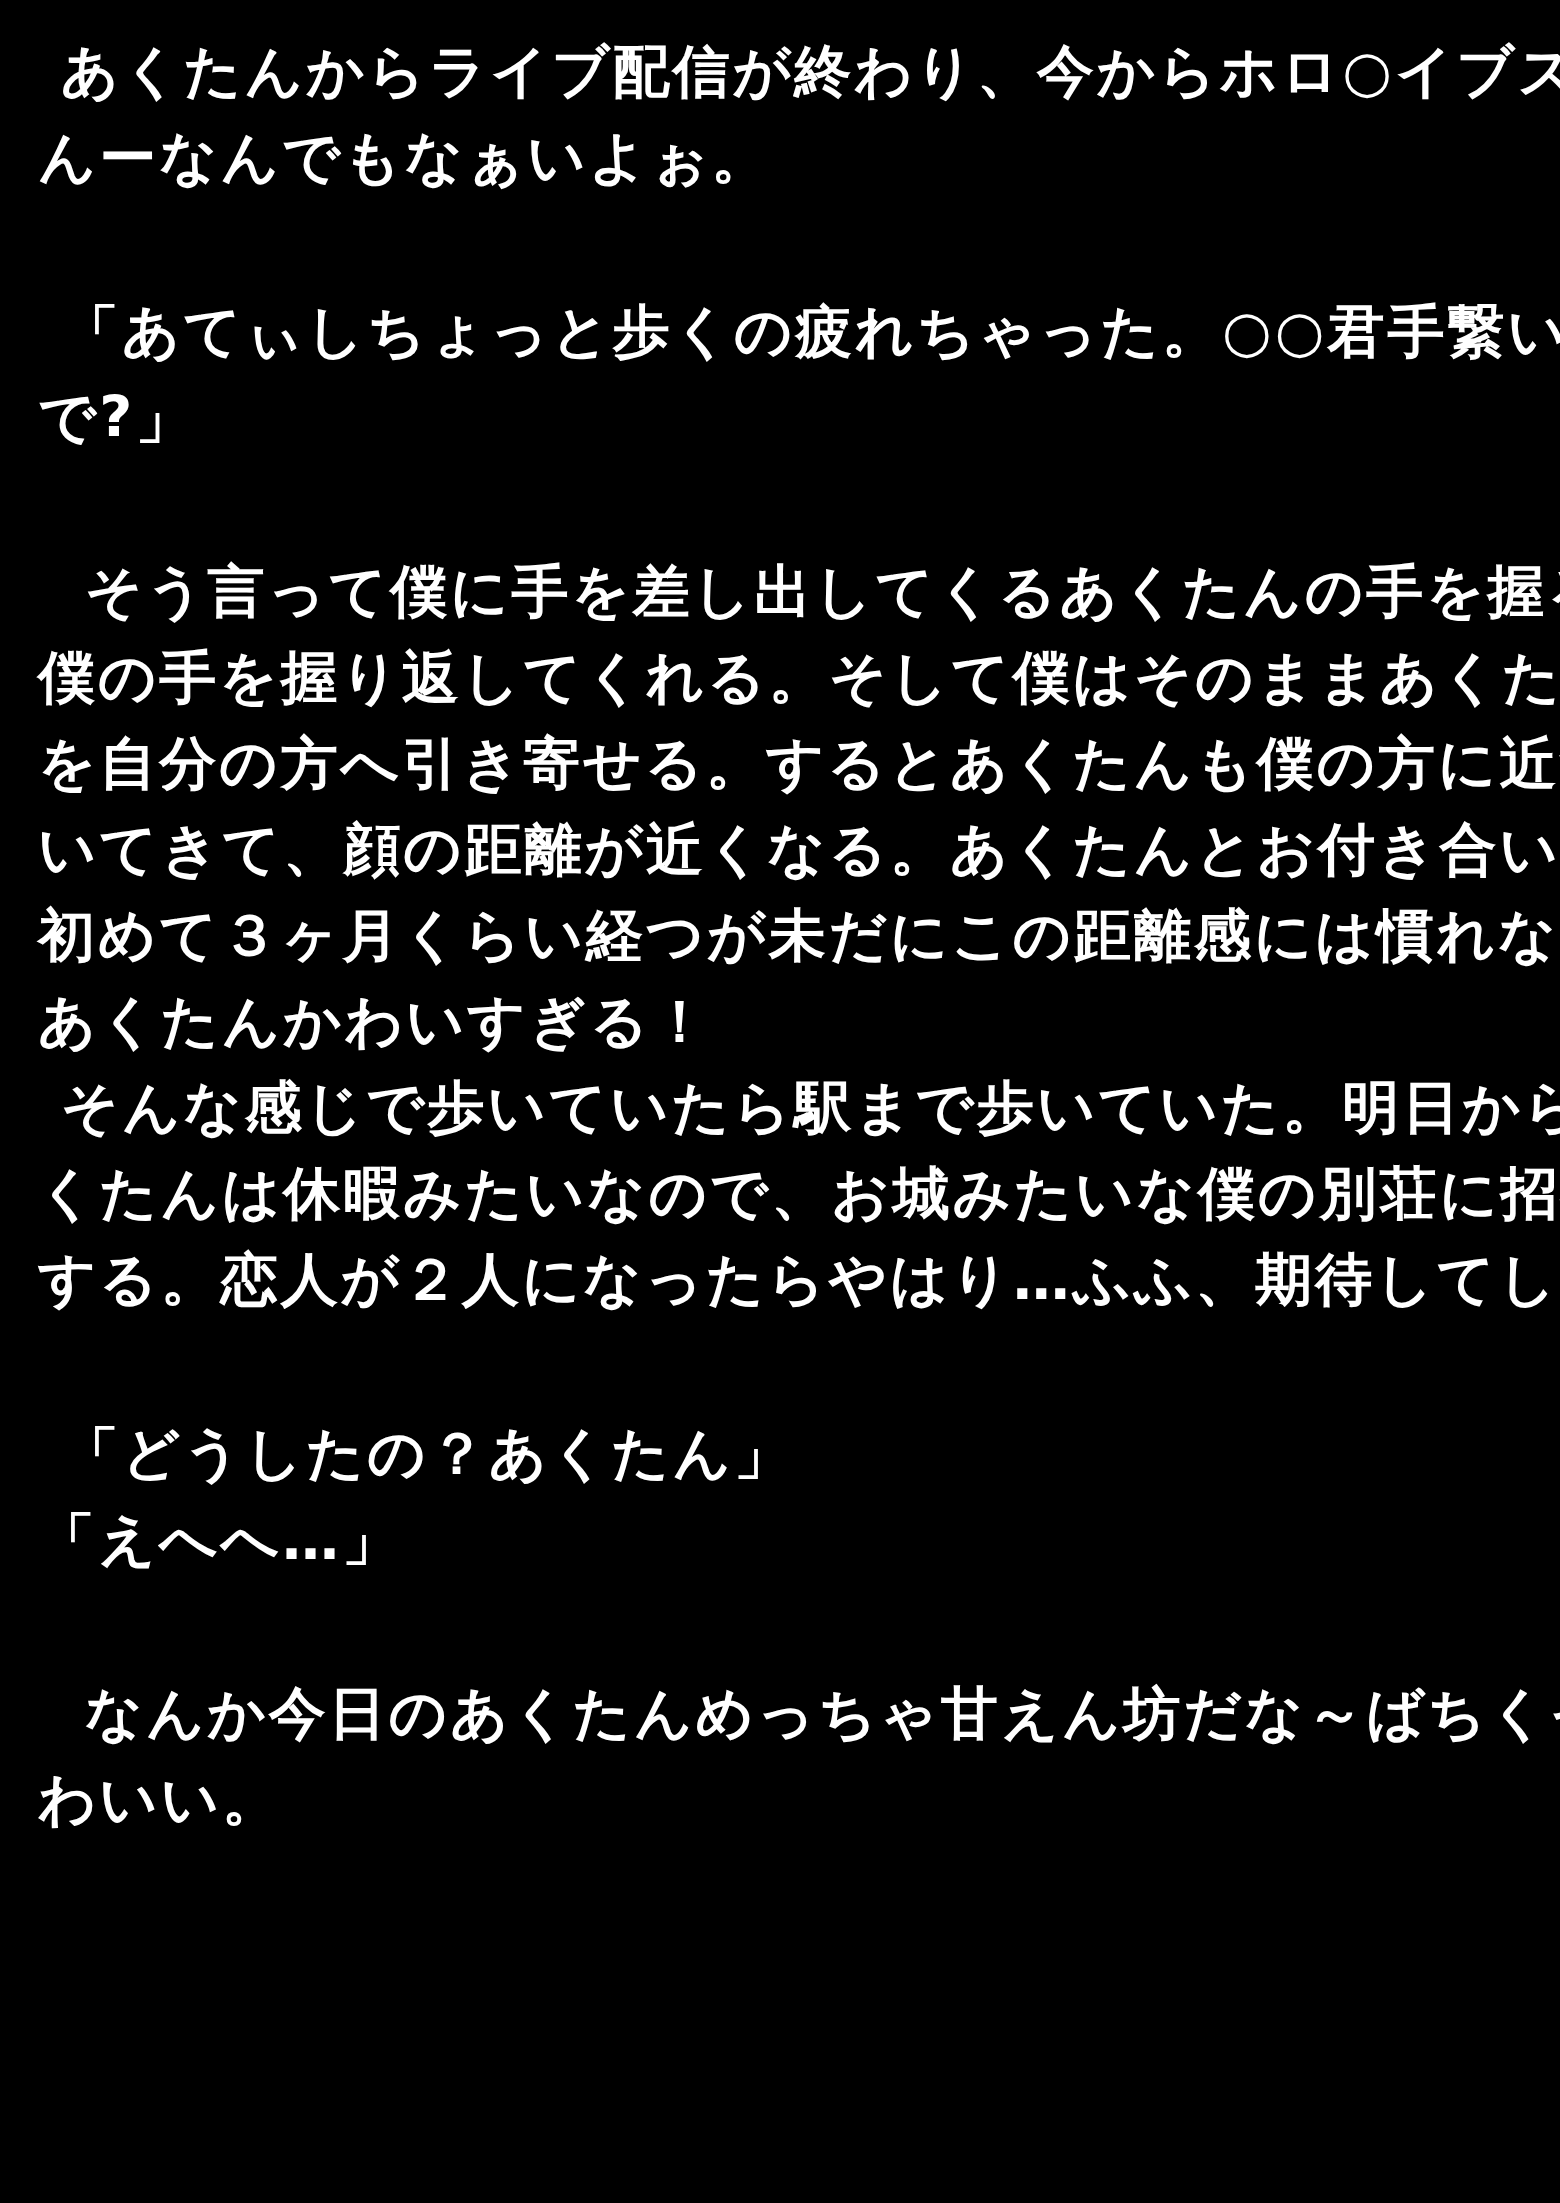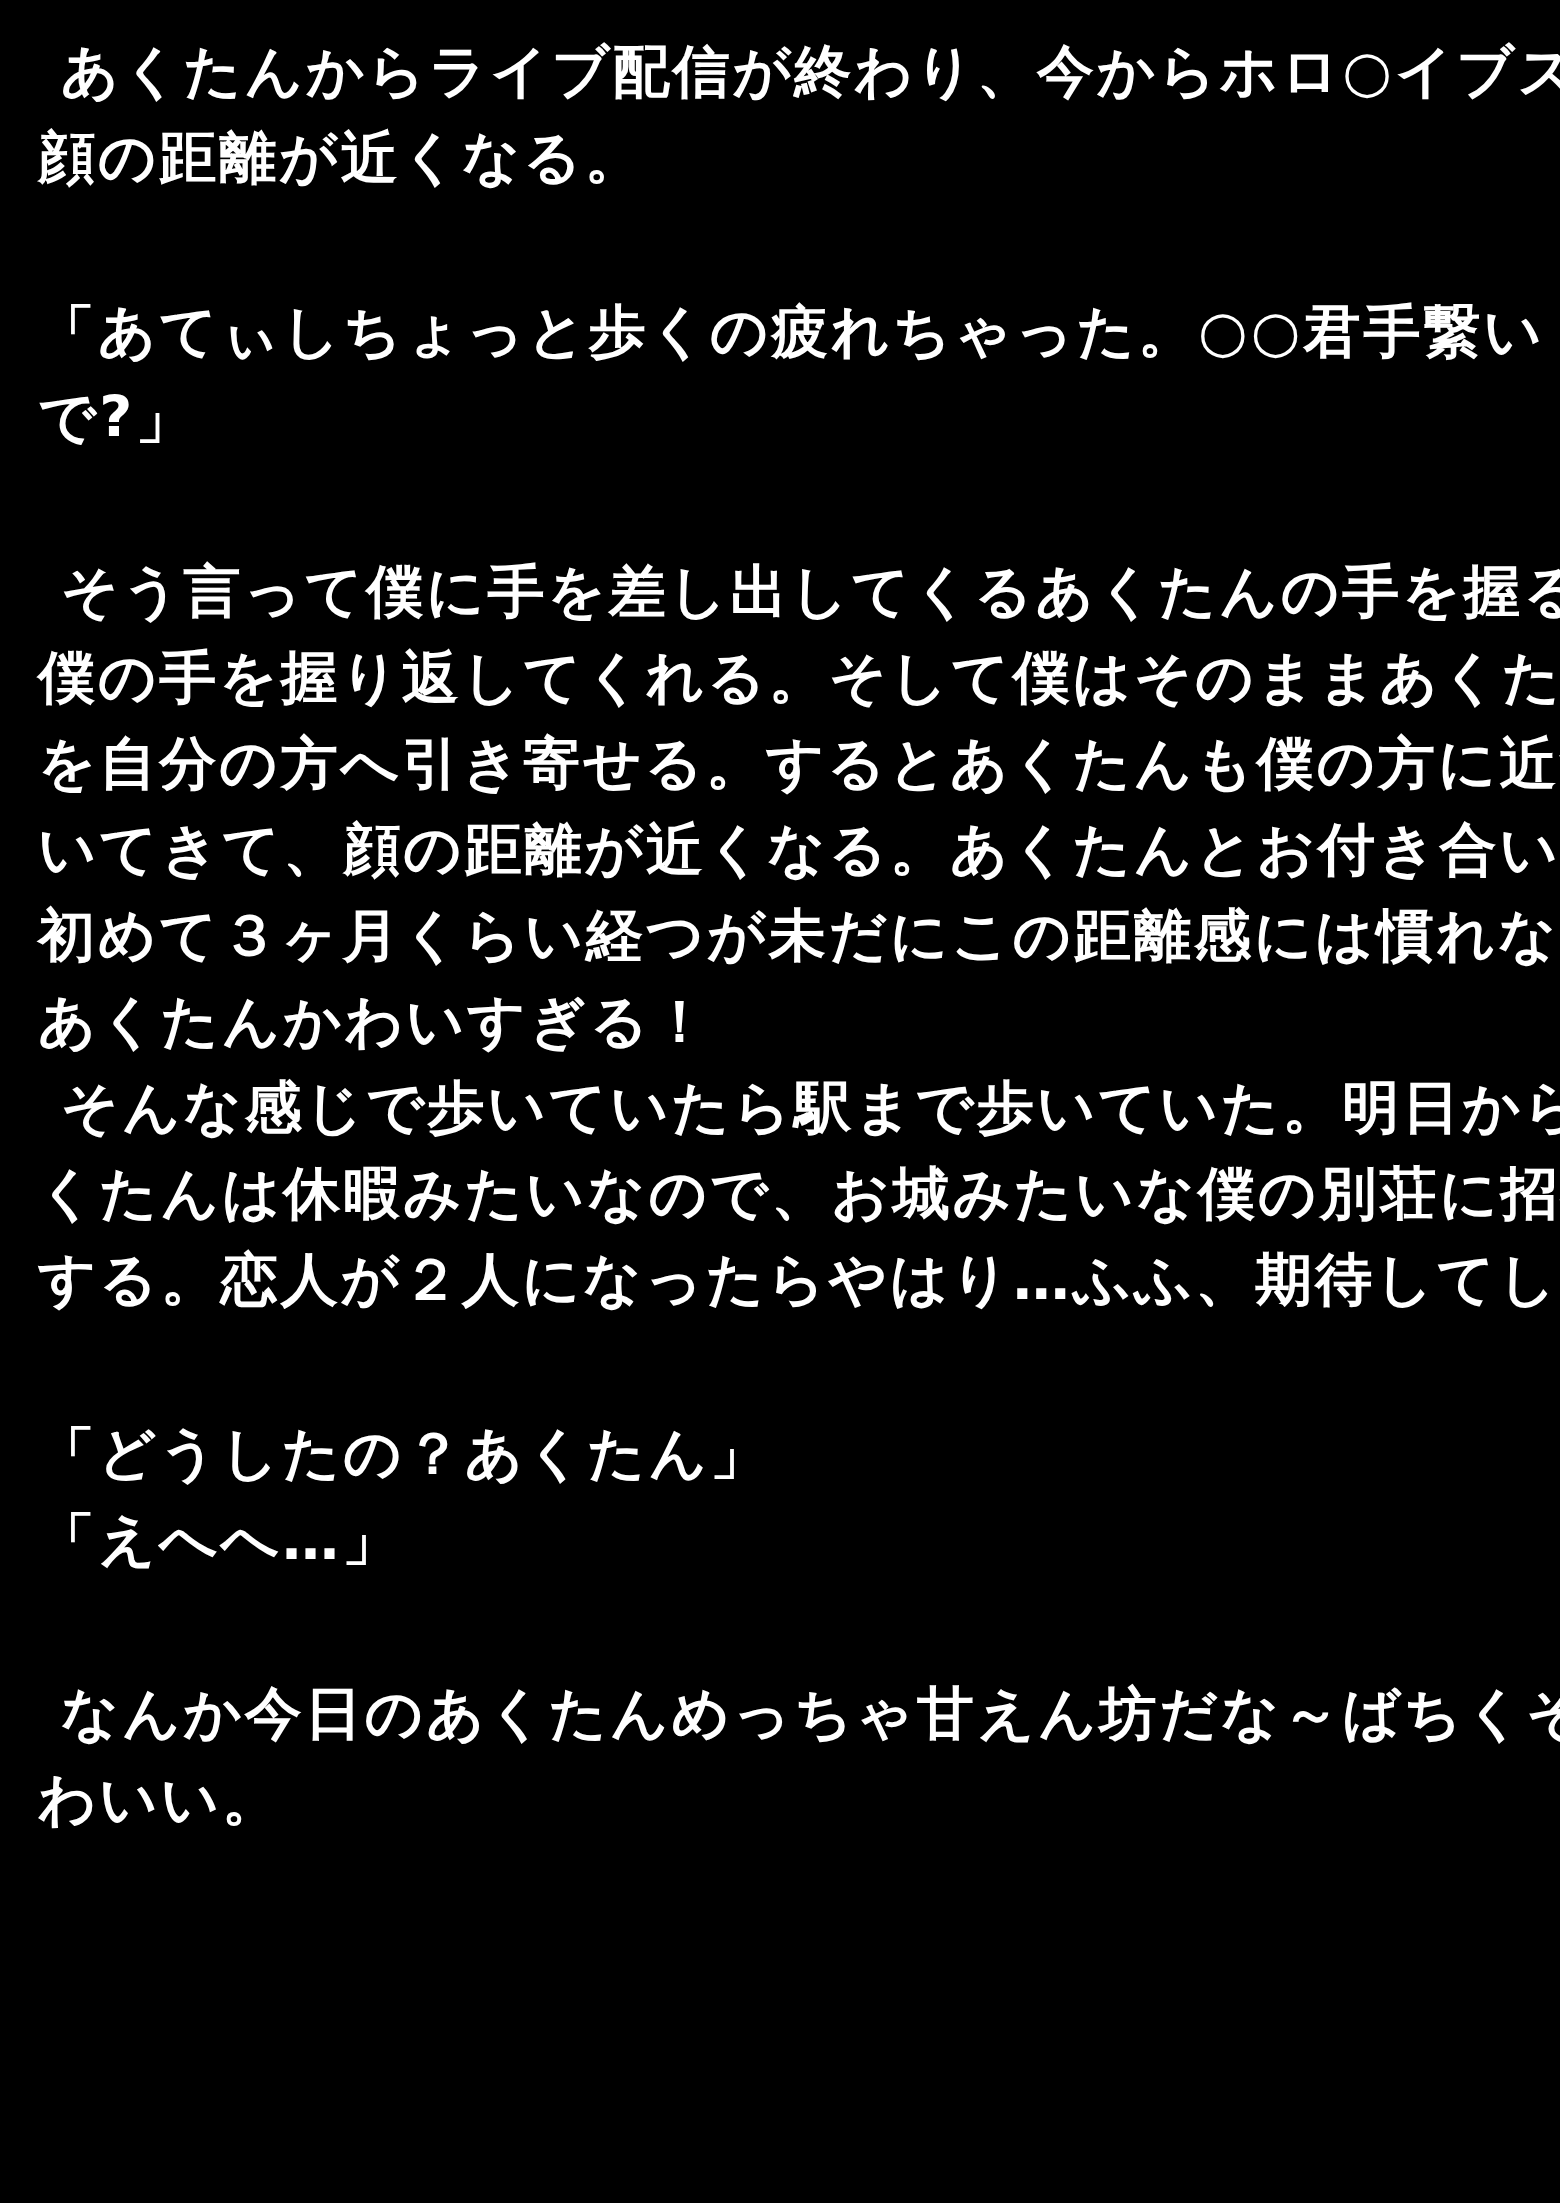--- a/index.html
+++ b/index.html
@@ -25,28 +25,29 @@
     background: #000000;
   }
   .line {
     height: 86px;
     line-height: 86px;
     white-space: pre;
     overflow: visible;
   }
   .line.gap {
     margin-top: 88px;
+    margin-left: 24px;
   }
 </style>
 </head>
 <body>
 
 <div class="story">
   <div class="line"> あくたんからライブ配信が終わり、今からホロ○イブスタ</div>
-  <div class="line">顔の距離が近くなる。</div>
+  <div class="line">んーなんでもなぁいよぉ。</div>
   <div class="line gap">「あてぃしちょっと歩くの疲れちゃった。○○君手繋い</div>
   <div class="line">で?」</div>
   <div class="line gap"> そう言って僕に手を差し出してくるあくたんの手を握ると</div>
   <div class="line">僕の手を握り返してくれる。そして僕はそのままあくたん</div>
   <div class="line">を自分の方へ引き寄せる。するとあくたんも僕の方に近づ</div>
   <div class="line">いてきて、顔の距離が近くなる。あくたんとお付き合いを</div>
   <div class="line">初めて３ヶ月くらい経つが未だにこの距離感には慣れない。</div>
   <div class="line">あくたんかわいすぎる！</div>
   <div class="line"> そんな感じで歩いていたら駅まで歩いていた。明日からあ</div>
   <div class="line">くたんは休暇みたいなので、お城みたいな僕の別荘に招待</div>

